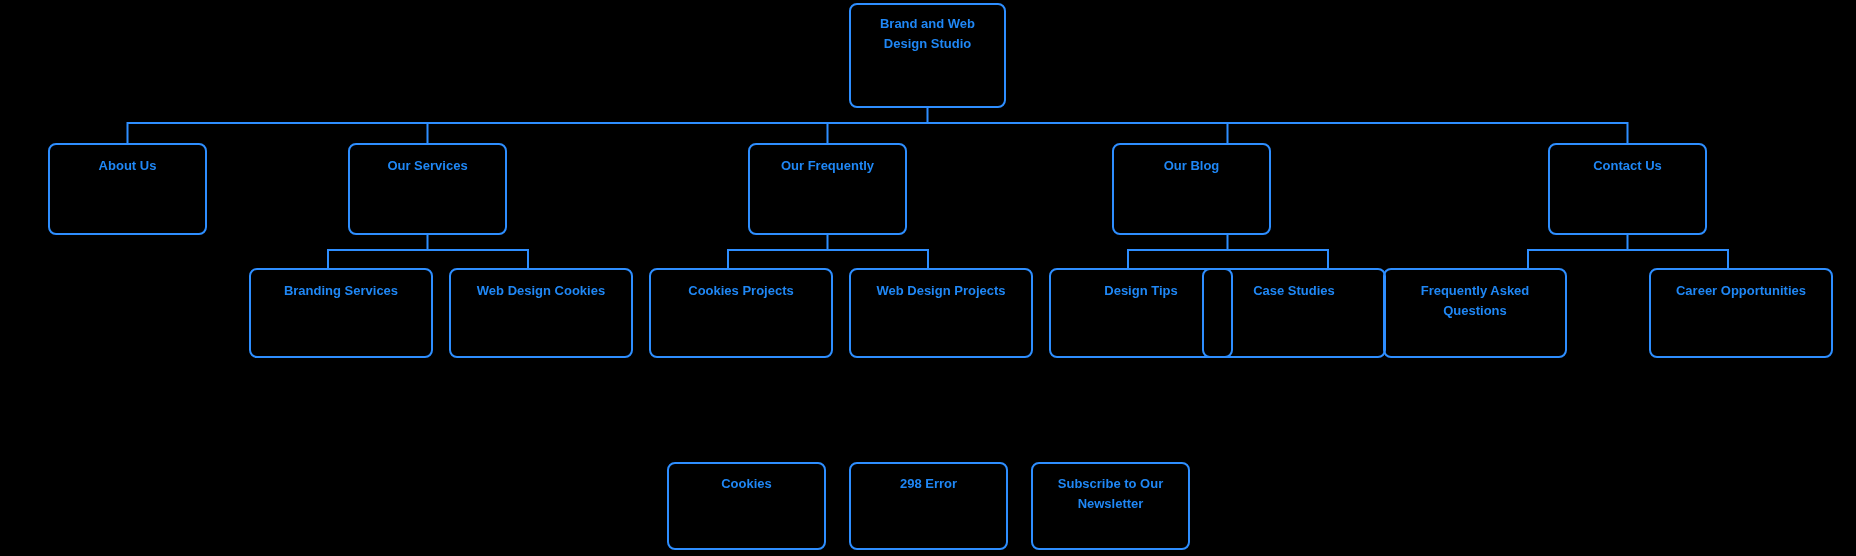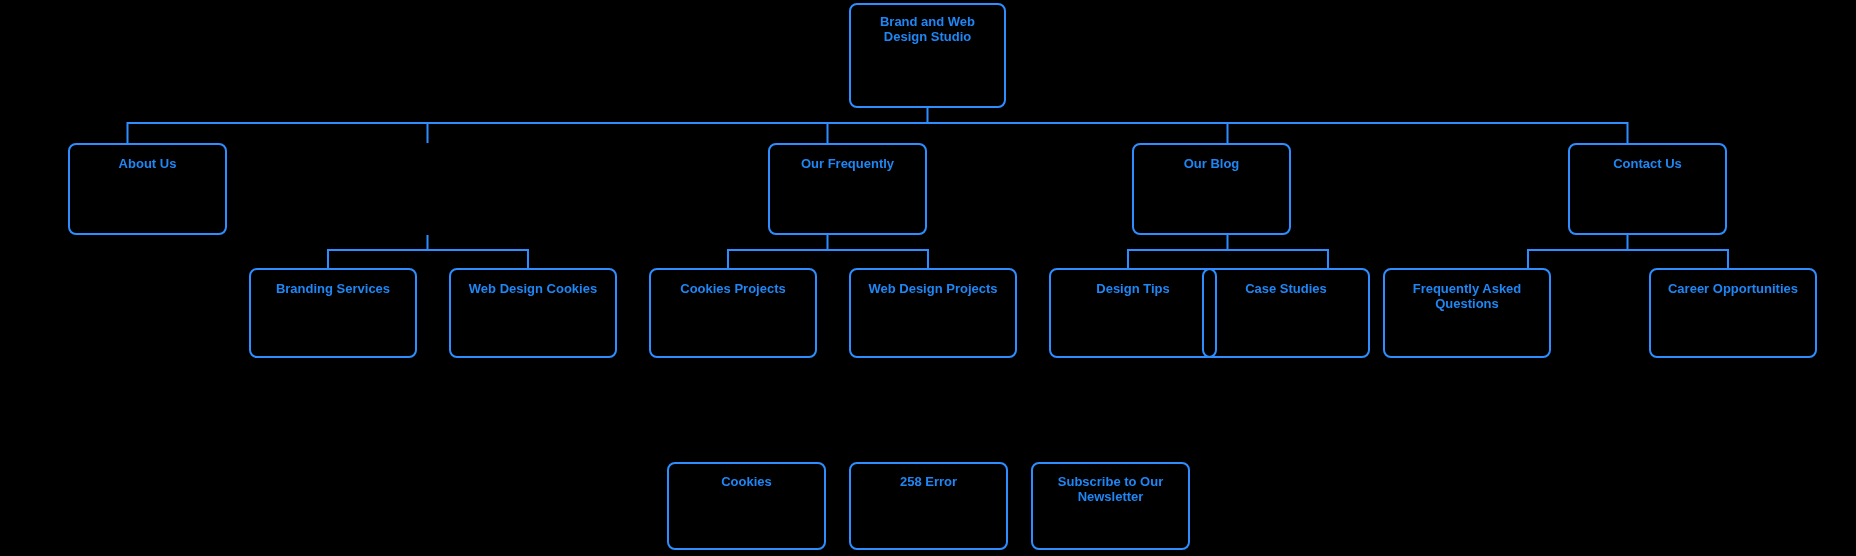--- a/index.html
+++ b/index.html
@@ -19,26 +19,26 @@
     border-radius:8px;
     background:transparent;
     text-align:center;
   }
   .node .label{
     display:block;
     padding:11px 9px 0;
     color:var(--text);
     font-size:13px;
     font-weight:bold;
-    line-height:15px;
+    line-height:20px;
   }
   .node.root{left:849px;top:3px;width:157px;height:105px;}
   .node.root .label{padding:9px 14px 0;}
-  .lvl2{top:143px;width:159px;height:92px;margin-left:20px;}
-  .lvl3{top:268px;width:168px;height:90px;}
+  .lvl2{top:143px;width:159px;height:92px;}
+  .lvl3{top:268px;width:184px;height:90px;}
   .util{top:462px;width:159px;height:88px;}
   .util .label{padding:10px 3px 0;}
 </style>
 </head>
 <body>
 
 <div class="canvas">
 
   <svg class="connectors" viewBox="0 0 1856 556" xmlns="http://www.w3.org/2000/svg">
     <path d="M927.5 108 V123 M127.5 143 V123 H1627.5 V143 M427.5 123 V143 M827.5 123 V143 M1227.5 123 V143"></path>
@@ -47,20 +47,23 @@
     <path d="M1227.5 235 V250 M1128 268 V250 H1328 V268"></path>
     <path d="M1627.5 235 V250 M1528 268 V250 H1728 V268"></path>
   </svg>
 
   <div class="node root">
     <span class="label">Brand and Web Design Studio</span>
   </div>
 
   <div class="node lvl2" style="left:48px">
     <span class="label">About Us</span>
+  </div>
+  <div class="node lvl2" style="left:348px">
+    <span class="label">Our Services</span>
   </div>
   <div class="node lvl2" style="left:748px">
     <span class="label">Our Frequently</span>
   </div>
   <div class="node lvl2" style="left:1112px">
     <span class="label">Our Blog</span>
   </div>
   <div class="node lvl2" style="left:1548px">
     <span class="label">Contact Us</span>
   </div>
@@ -87,19 +90,19 @@
     <span class="label">Frequently Asked Questions</span>
   </div>
   <div class="node lvl3" style="left:1649px">
     <span class="label">Career Opportunities</span>
   </div>
 
   <div class="node util" style="left:667px">
     <span class="label">Cookies</span>
   </div>
   <div class="node util" style="left:849px">
-    <span class="label">258 Error</span>
+    <span class="label">298 Error</span>
   </div>
   <div class="node util" style="left:1031px">
     <span class="label">Subscribe to Our Newsletter</span>
   </div>
 
 </div>
 
 </body></html>

